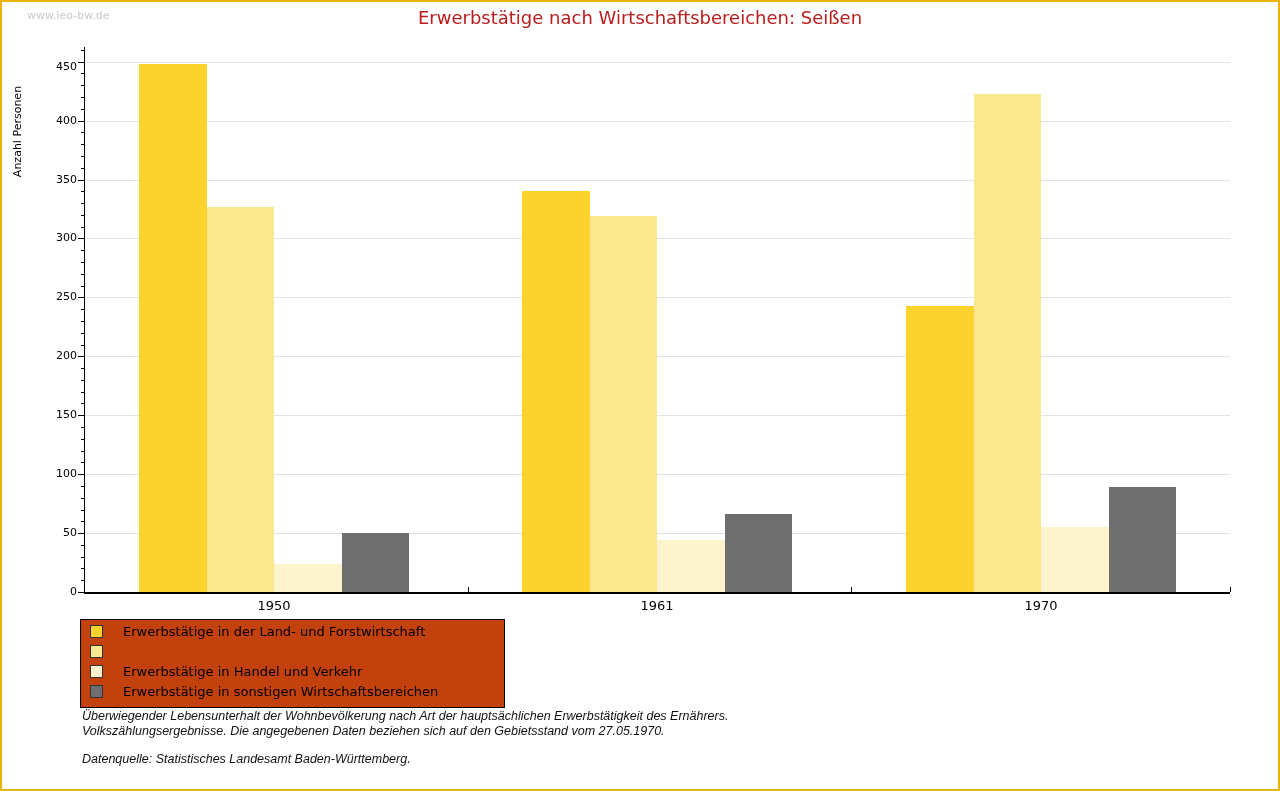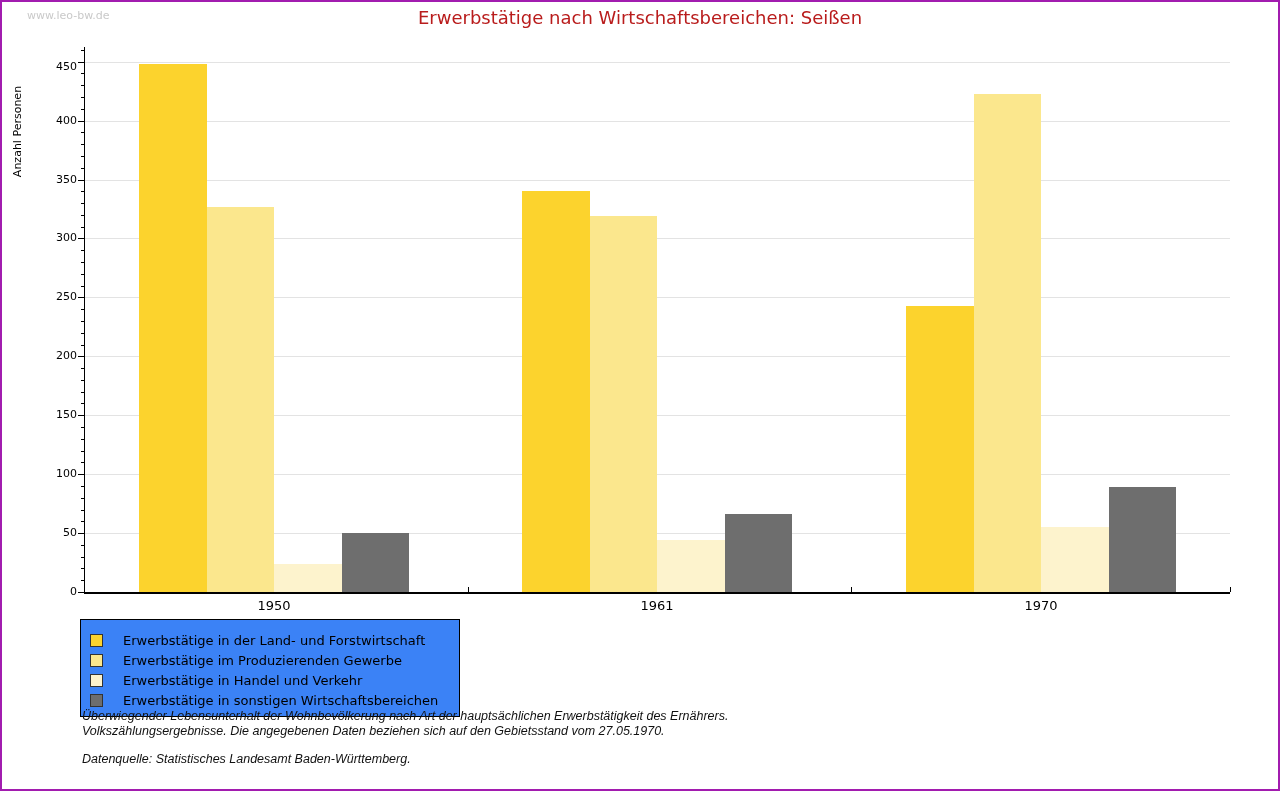--- a/index.html
+++ b/index.html
@@ -1,20 +1,20 @@
 <!DOCTYPE html>
 <html><head>
 <meta charset="utf-8">
 <style>
   html,body{margin:0;padding:0;background:#fff;}
   .page{
     position:relative;
     width:1280px;height:791px;
     box-sizing:border-box;
-    border:2px solid #a21caf;
+    border:2px solid #eab308;
     background:#fff;
     font-family:"DejaVu Sans",sans-serif;
     overflow:hidden;
   }
   .watermark{
     position:absolute;left:25px;top:7px;
     font-size:11px;color:#c9c9c9;
   }
   .chart-title{
     position:absolute;left:0;top:5px;width:100%;
@@ -38,23 +38,23 @@
     font-size:11px;color:#000;line-height:12px;
   }
   .tick-major{position:absolute;left:-7px;width:7px;height:1px;background:#000;}
   .tick-minor{position:absolute;left:-4px;width:4px;height:1px;background:#000;}
   .x-tick{position:absolute;bottom:0;width:1px;height:5px;background:#000;}
   .x-tick-label{
     position:absolute;top:551px;width:80px;text-align:center;
     font-size:13px;color:#000;
   }
   .legend{
-    position:absolute;left:78px;top:617px;width:380px;
-    box-sizing:border-box;border:1px solid #000;background:#3b82f6;
-    padding:10px 8px 6px 8px;
+    position:absolute;left:78px;top:617px;width:425px;
+    box-sizing:border-box;border:1px solid #000;background:#c2410c;
+    padding:1px 8px 6px 8px;
   }
   .legend-item{display:flex;align-items:center;height:20px;}
   .legend-swatch{
     width:13px;height:13px;box-sizing:border-box;
     border:1px solid #333;margin-left:1px;margin-right:20px;flex:none;
   }
   .legend-label{font-size:13px;color:#000;white-space:nowrap;}
   .footnotes{
     position:absolute;left:80px;top:707px;
     font-family:"Liberation Sans",sans-serif;
@@ -157,21 +157,20 @@
       <div class="x-tick-label" style="left: 916px;">1970</div>
     </div>
 
   <div class="legend" id="legend">
       <div class="legend-item">
         <span class="legend-swatch" style="background: rgb(252, 211, 45);"></span>
         <span class="legend-label">Erwerbstätige in der Land- und Forstwirtschaft</span>
       </div>
       <div class="legend-item">
         <span class="legend-swatch" style="background: rgb(251, 231, 141);"></span>
-        <span class="legend-label">Erwerbstätige im Produzierenden Gewerbe</span>
       </div>
       <div class="legend-item">
         <span class="legend-swatch" style="background: rgb(253, 243, 205);"></span>
         <span class="legend-label">Erwerbstätige in Handel und Verkehr</span>
       </div>
       <div class="legend-item">
         <span class="legend-swatch" style="background: rgb(110, 110, 110);"></span>
         <span class="legend-label">Erwerbstätige in sonstigen Wirtschaftsbereichen</span>
       </div>
     </div>

